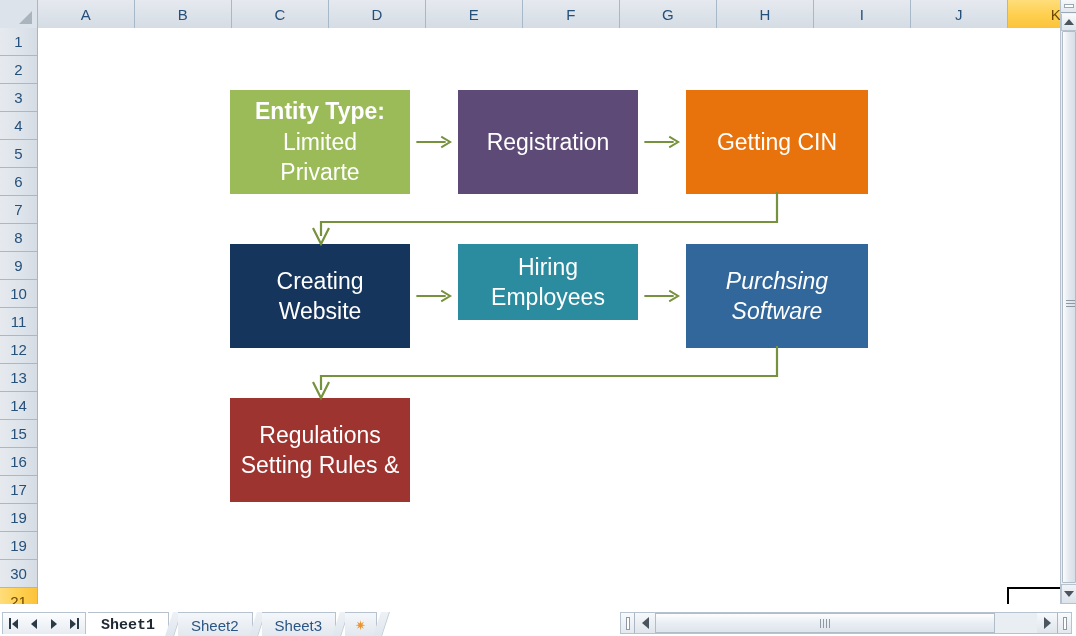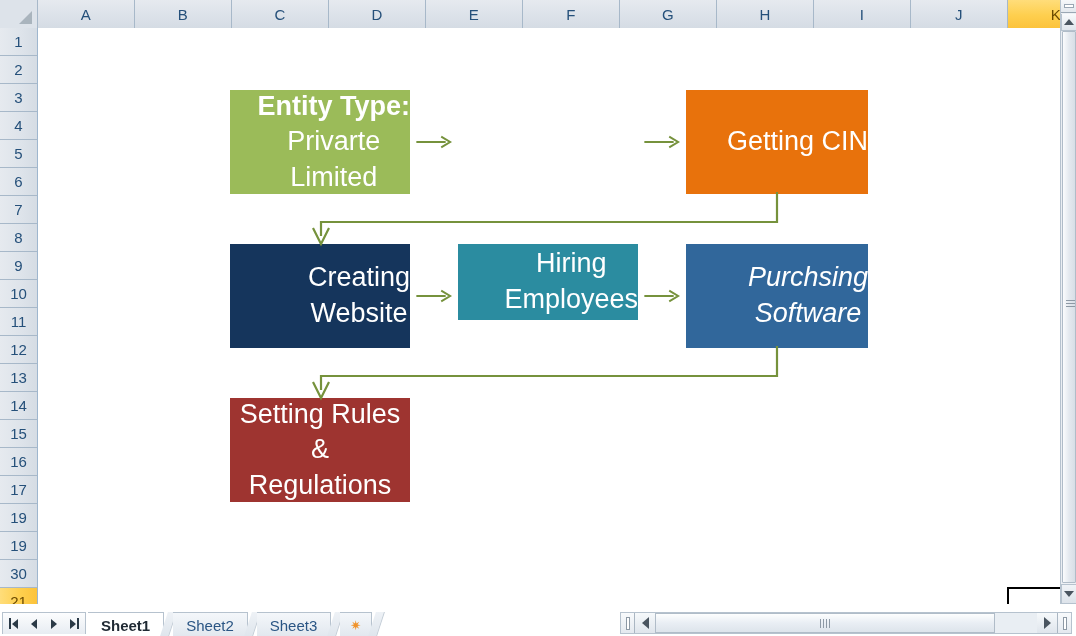--- a/index.html
+++ b/index.html
@@ -83,26 +83,26 @@
     width: 1022px; height: 576px;
     background: #ffffff;
     overflow: hidden;
   }
 
   
   .fc-box {
     position: absolute;
     display: flex;
     align-items: center;
-    justify-content: flex-end;
+    justify-content: center;
     text-align: center;
     color: #ffffff;
-    font-size: 27px;
+    font-size: 23px;
     line-height: 1.32;
-    padding: 4px 0;
+    padding: 4px 8px;
   }
   .fc-box .line { display: block; }
   .fc-box .line.bold { font-weight: bold; }
 
   
   .h-arrow {
     position: absolute;
     height: 16px;
     display: block;
   }
@@ -221,20 +221,21 @@
     border-right: 1px solid #b6c2ce;
     transform: skewX(0deg);
     position: relative;
   }
   .sheet-tab.active {
     background: #ffffff;
     color: #1f2933;
     font-weight: bold;
     border-top: 1px solid #b6c2ce;
     border-right: 1px solid #b6c2ce;
+    font-family: Liberation Mono, monospace;
   }
   .sheet-tab.insert {
     padding: 2px 10px 0 10px;
     font-size: 13px;
   }
   .tab-sep {
     width: 9px; height: 24px;
     background: linear-gradient(to bottom,#eef2f6,#dfe6ed);
     transform: skewX(-18deg);
     border-right: 1px solid #c2ccd6;
@@ -325,25 +326,30 @@
     <div class="row-cell">19</div>
     <div class="row-cell">30</div>
     <div class="row-cell active">21</div>
   </div>
 
   <div class="grid-area">
 
     <div class="fc-box" style="left:192px; top:62px; width:180px; height:104px; background:#9BBB59;">
       <div>
         <span class="line bold">Entity Type:</span>
+        <span class="line">Limited</span>
         <span class="line">Privarte</span>
-        <span class="line">Limited</span>
-      </div>
-    </div>
-
+      </div>
+    </div>
+
+    <div class="fc-box" style="left:420px; top:62px; width:180px; height:104px; background:#5D4A77;">
+      <div>
+        <span class="line">Registration</span>
+      </div>
+    </div>
 
     <div class="fc-box" style="left:648px; top:62px; width:182px; height:104px; background:#E8720C;">
       <div>
         <span class="line">Getting CIN</span>
       </div>
     </div>
 
     <div class="fc-box" style="left:192px; top:216px; width:180px; height:104px; background:#15355C;">
       <div>
         <span class="line">Creating</span>
@@ -360,22 +366,22 @@
 
     <div class="fc-box" style="left:648px; top:216px; width:182px; height:104px; background:#31679B;font-style:italic;">
       <div>
         <span class="line">Purchsing</span>
         <span class="line">Software</span>
       </div>
     </div>
 
     <div class="fc-box" style="left:192px; top:370px; width:180px; height:104px; background:#9E3430;">
       <div>
+        <span class="line">Regulations</span>
         <span class="line">Setting Rules &amp;</span>
-        <span class="line">Regulations</span>
       </div>
     </div>
 
     <svg class="h-arrow" style="left:376px; top:106px;" width="42" height="18" viewBox="0 0 42 18">
       <line x1="0" y1="9" x2="33" y2="9" stroke="#76923C" stroke-width="2.2"></line>
       <polyline points="28,3 38,9 28,15" fill="none" stroke="#76923C" stroke-width="2.2"></polyline>
     </svg>
 
     <svg class="h-arrow" style="left:604px; top:106px;" width="42" height="18" viewBox="0 0 42 18">
       <line x1="0" y1="9" x2="33" y2="9" stroke="#76923C" stroke-width="2.2"></line>

